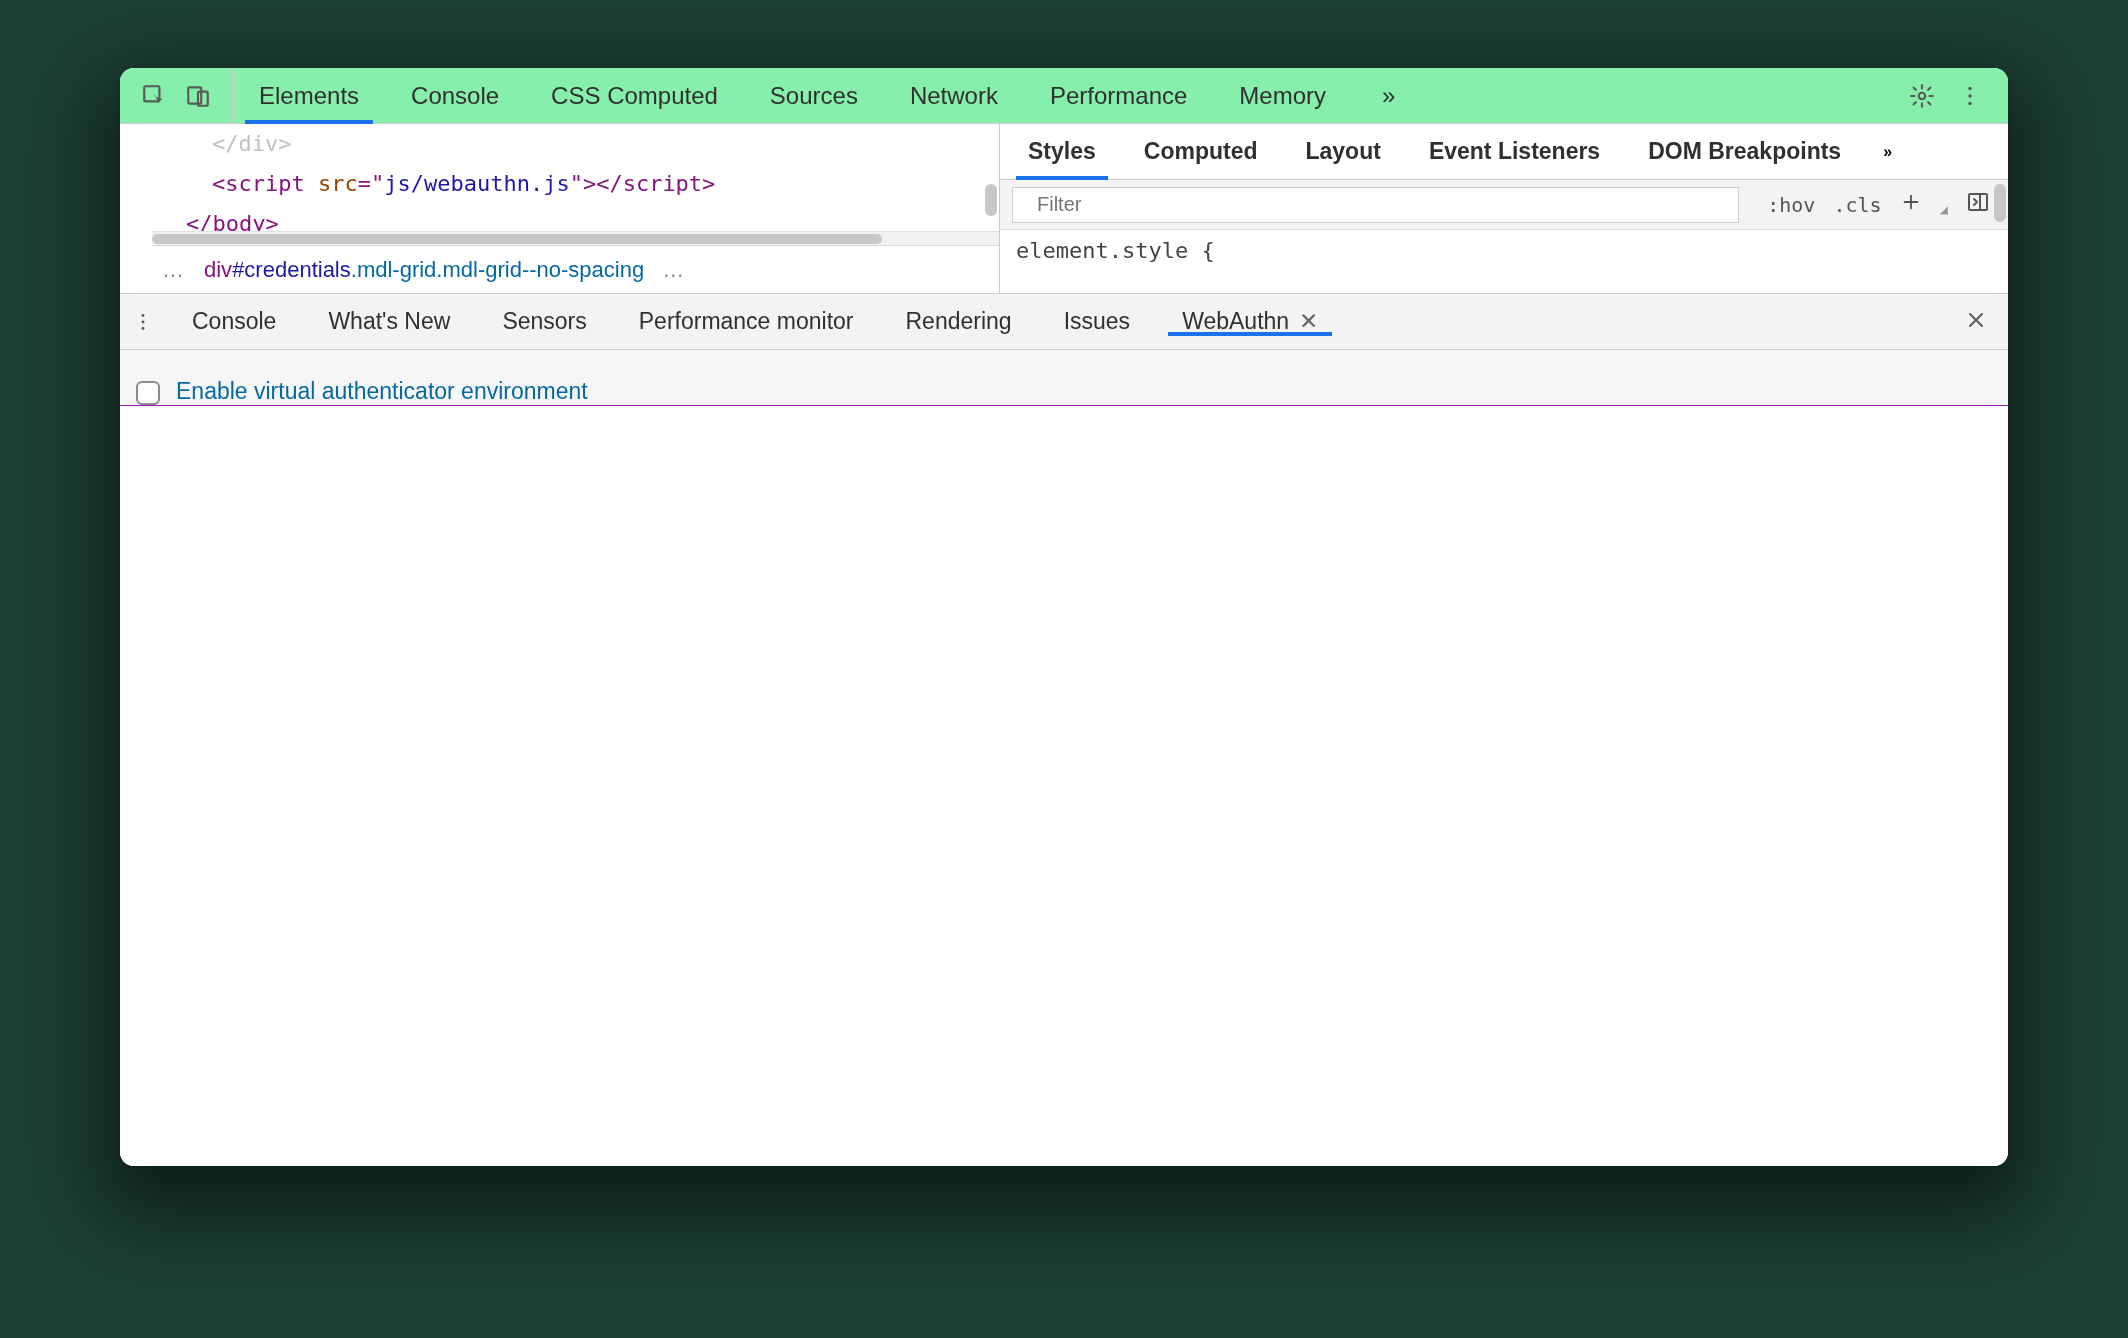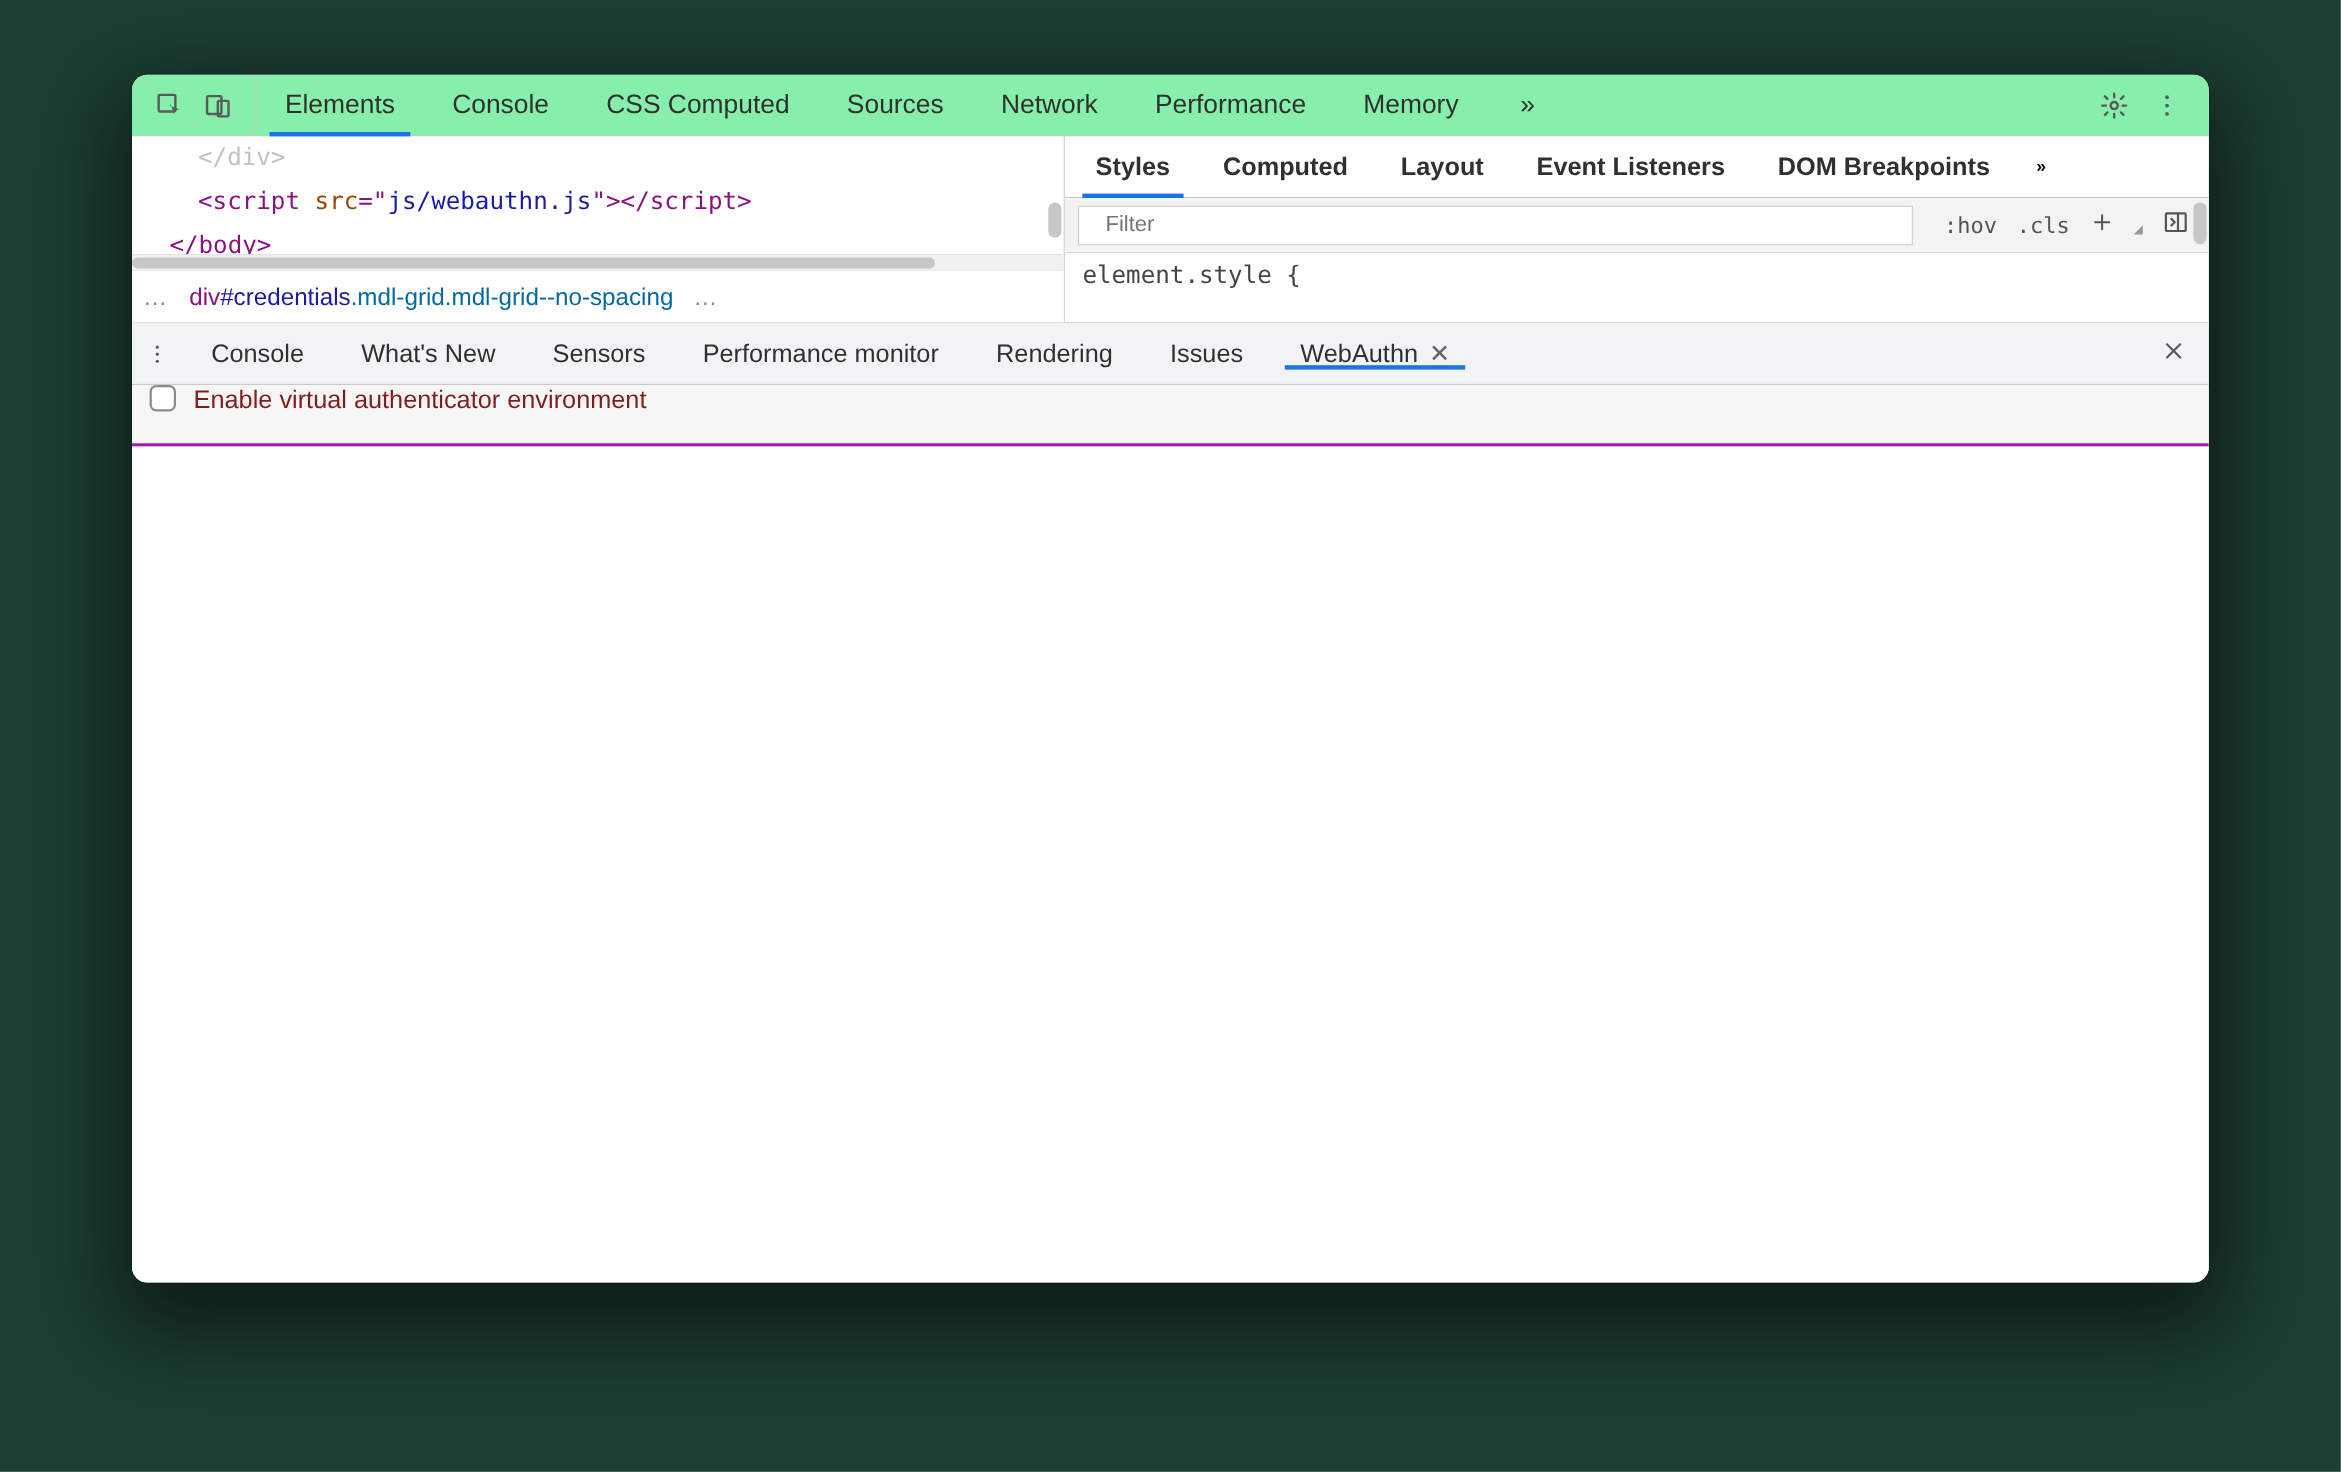--- a/index.html
+++ b/index.html
@@ -59,21 +59,21 @@
   cursor:pointer;
   position:relative;
 }
 .tab.active::after {
   content:""; position:absolute; bottom:-1px; left:12px; right:12px; height:4px; background:#1a73e8;
 }
 .main-tabs .overflow { margin-left:4px; }
 .main-tabs .right-icons { margin-left:auto; display:flex; gap:8px; padding:0 18px; }
 
 .workspace { display:flex; height:170px; border-bottom:1px solid #cbcbcb; background:#fff; }
-.left-pane { width:848px; border-right:1px solid #cbcbcb; display:flex; flex-direction:column; position:relative;}
+.left-pane { width:848px; border-right:1px solid #cbcbcb; display:flex; flex-direction:column; position:relative;margin-left:32px;}
 .code {
   font-family: Menlo, Consolas, monospace;
   font-size:22px; line-height:40px; padding:0 10px 0 60px;
   overflow:hidden; flex:1;
   white-space:pre;
 }
 .c-tag { color:#881280; }
 .c-attr { color:#994500; }
 .c-str { color:#1a1aa6; }
 .c-dim { color:#c1c1c1; }
@@ -103,22 +103,22 @@
 
 .drawer-tabs {
   height:56px; border-bottom:1px solid #cbcbcb; display:flex; align-items:center; background:#f1f3f4;
 }
 .drawer-tabs .menu { width:46px; display:flex; justify-content:center;}
 .drawer-tabs .tab { font-size:23px; padding:0 26px;}
 .drawer-tabs .tab.active .tab-close { margin-left:10px; color:#666;}
 .drawer-tabs .close-right { margin-left:auto; padding:0 20px; color:#5a5a5a; cursor:pointer;}
 
 .webauthn-bar {
-  height:56px; border-bottom:3px solid #a21caf; display:flex; align-items:flex-start;
-  padding:0 16px; gap:16px; font-size:23px; color:#7f1d1d; background:#f6f6f6;
+  height:56px; border-bottom:1px solid #a21caf; display:flex; align-items:flex-end;
+  padding:0 16px; gap:16px; font-size:23px; color:#0369a1; background:#f6f6f6;
 }
 .checkbox {
   width:24px; height:24px; border:2px solid #8a8a8a; border-radius:6px; background:#fff;
 }
 .empty { flex:1; background:#fff;}
 svg { fill:none; stroke:currentColor; stroke-width:2; stroke-linecap:round; stroke-linejoin:round;}
 </style>
 </head>
 <body>
 

